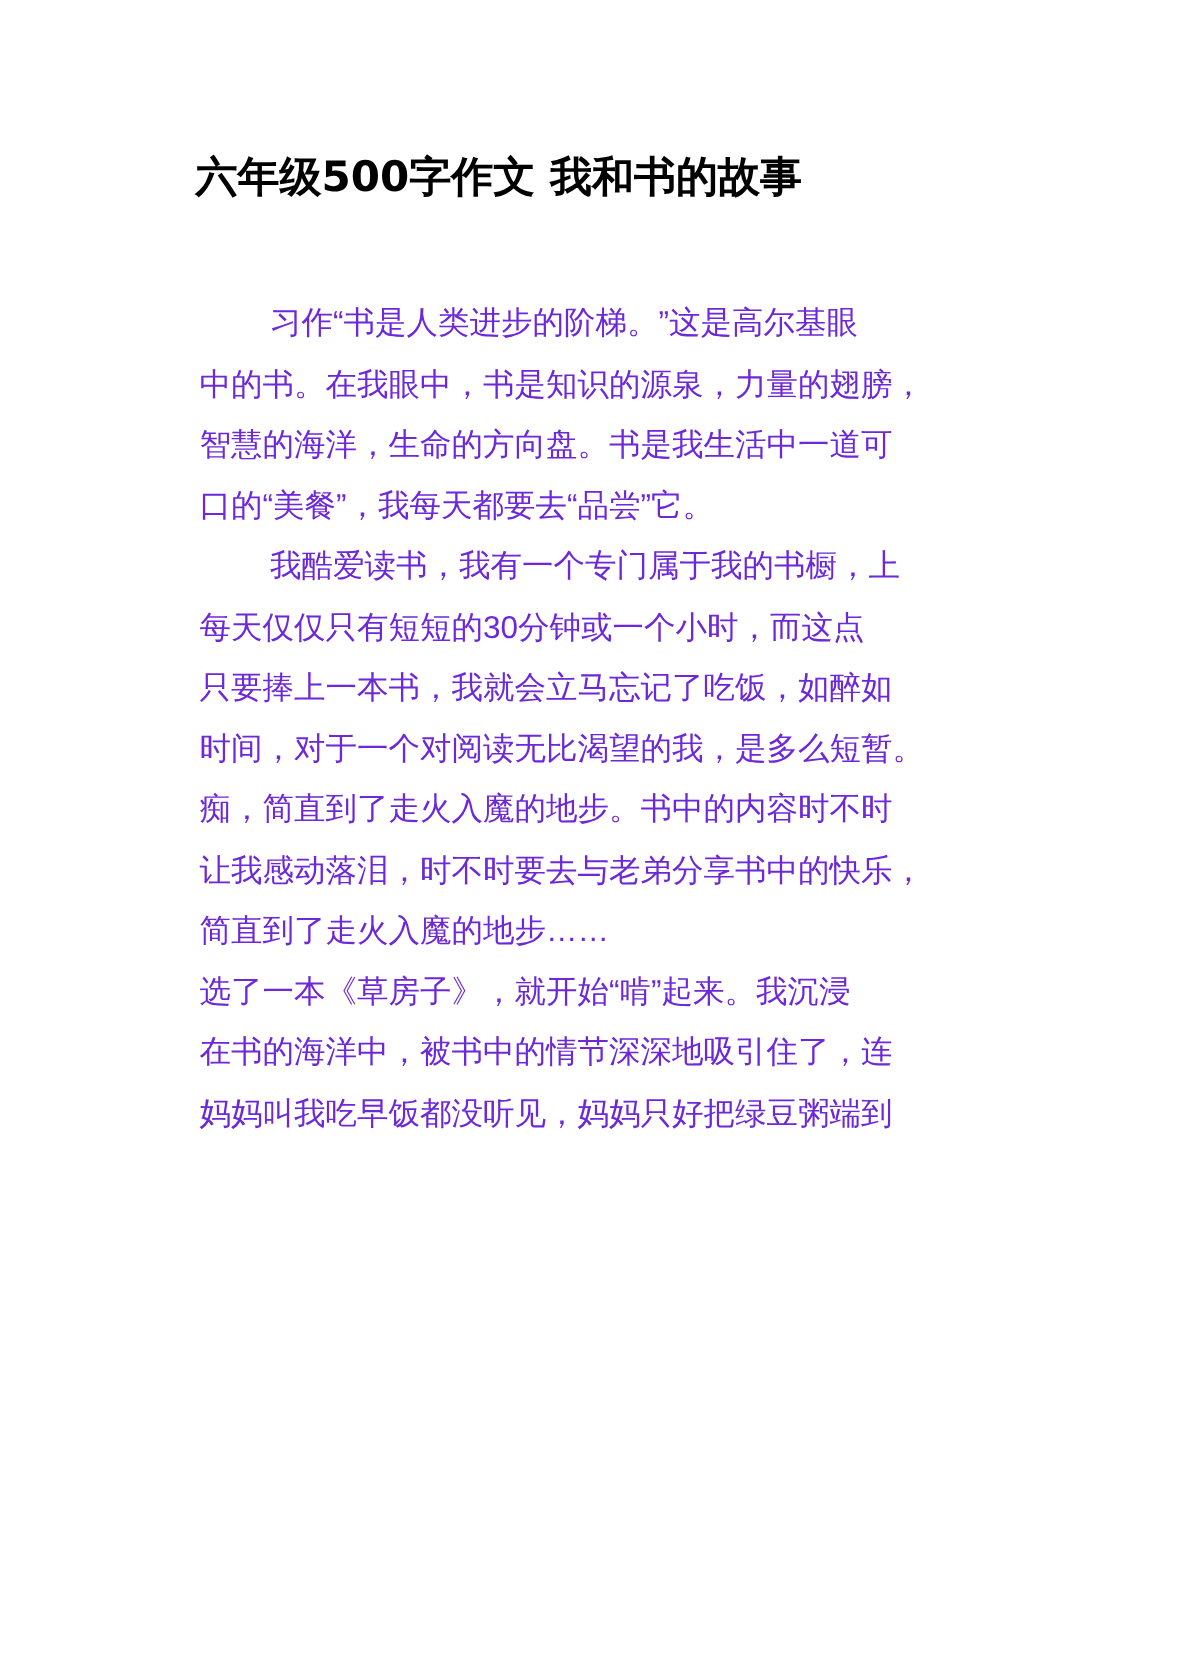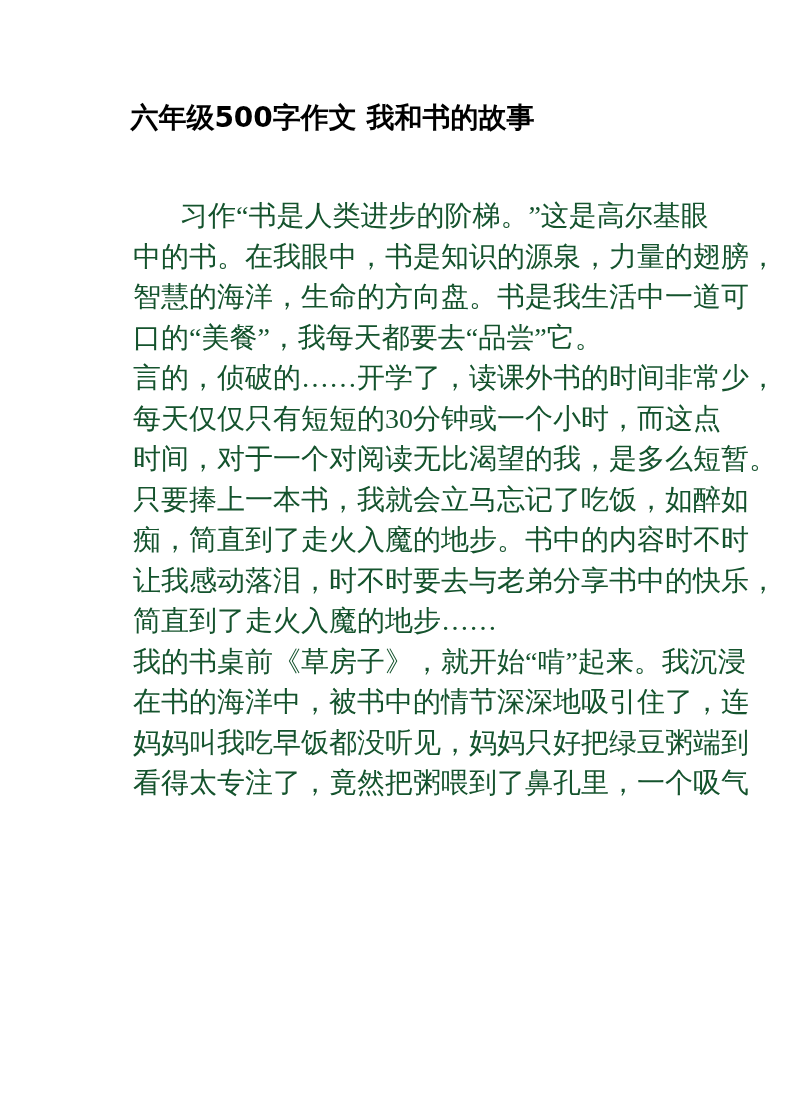--- a/index.html
+++ b/index.html
@@ -32,24 +32,24 @@
       font-size: 28px;
       line-height: 44px;
       letter-spacing: 0px;
       color: #000000;
     }
     .body-text {
       position: absolute;
       left: 133px;
       top: 196px;
       width: 540px;
-      font-family: Liberation Serif, serif;
-      font-size: 28px;
+      font-family: Liberation Sans, sans-serif;
+      font-size: 21px;
       line-height: 40.5px;
-      color: #14532d;
+      color: #6d28d9;
     }
     .line {
       display: block;
       white-space: nowrap;
       height: 40.5px;
     }
     .line.indent {
       padding-left: 47px;
     }
   </style>
@@ -59,26 +59,25 @@
 <div class="page">
   <div class="title">六年级500字作文 我和书的故事</div>
 
   <div class="body-text">
 
     <span class="line indent">习作“书是人类进步的阶梯。”这是高尔基眼</span>
     <span class="line">中的书。在我眼中，书是知识的源泉，力量的翅膀，</span>
     <span class="line">智慧的海洋，生命的方向盘。书是我生活中一道可</span>
     <span class="line">口的“美餐”，我每天都要去“品尝”它。</span>
 
-    <span class="line">言的，侦破的……开学了，读课外书的时间非常少，</span>
+    <span class="line indent">我酷爱读书，我有一个专门属于我的书橱，上</span>
     <span class="line">每天仅仅只有短短的30分钟或一个小时，而这点</span>
+    <span class="line">只要捧上一本书，我就会立马忘记了吃饭，如醉如</span>
     <span class="line">时间，对于一个对阅读无比渴望的我，是多么短暂。</span>
-    <span class="line">只要捧上一本书，我就会立马忘记了吃饭，如醉如</span>
     <span class="line">痴，简直到了走火入魔的地步。书中的内容时不时</span>
     <span class="line">让我感动落泪，时不时要去与老弟分享书中的快乐，</span>
     <span class="line">简直到了走火入魔的地步……</span>
 
-    <span class="line">我的书桌前《草房子》，就开始“啃”起来。我沉浸</span>
+    <span class="line">选了一本《草房子》，就开始“啃”起来。我沉浸</span>
     <span class="line">在书的海洋中，被书中的情节深深地吸引住了，连</span>
     <span class="line">妈妈叫我吃早饭都没听见，妈妈只好把绿豆粥端到</span>
-    <span class="line">看得太专注了，竟然把粥喂到了鼻孔里，一个吸气</span>
   </div>
 </div>
 
 </body></html>

